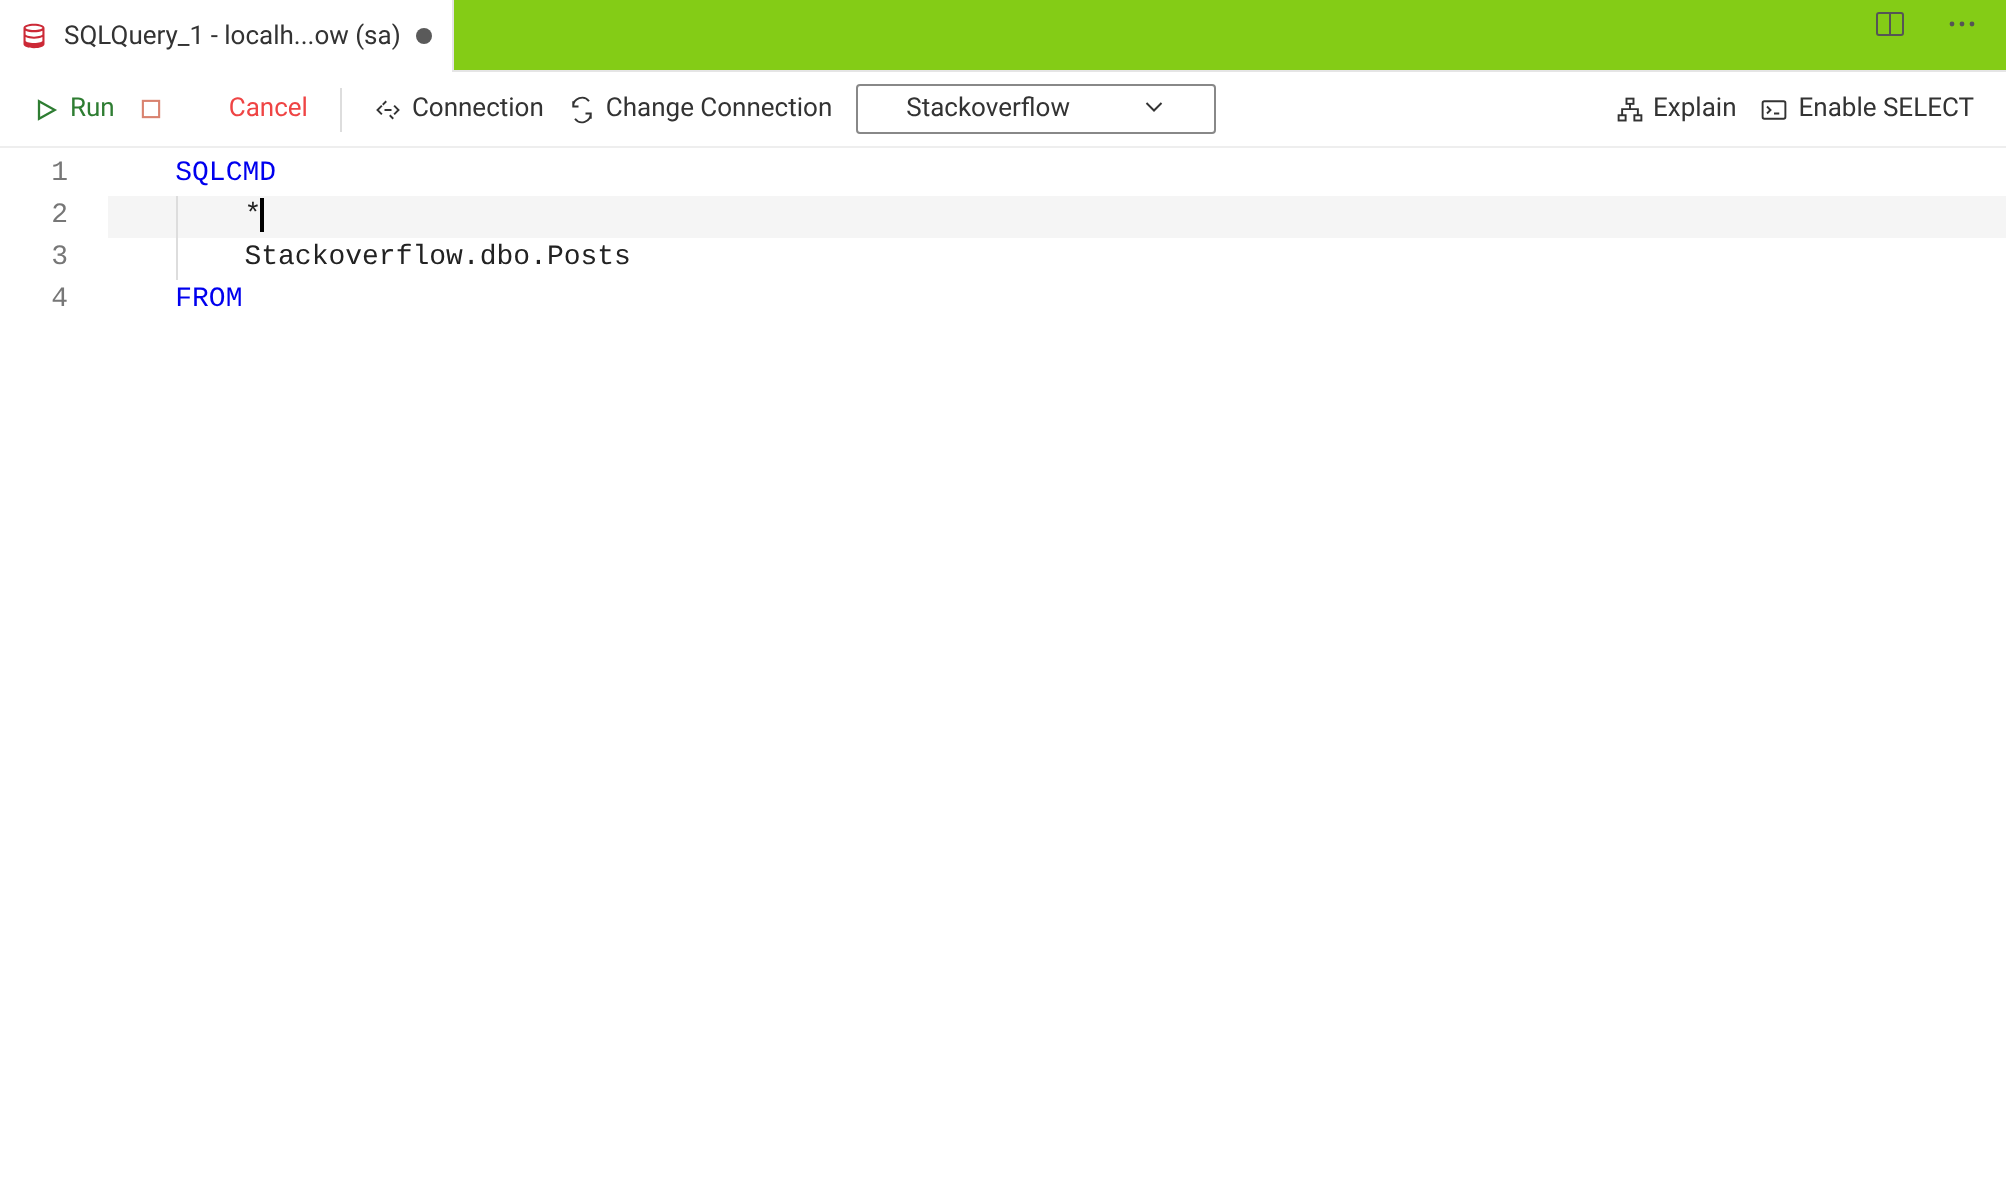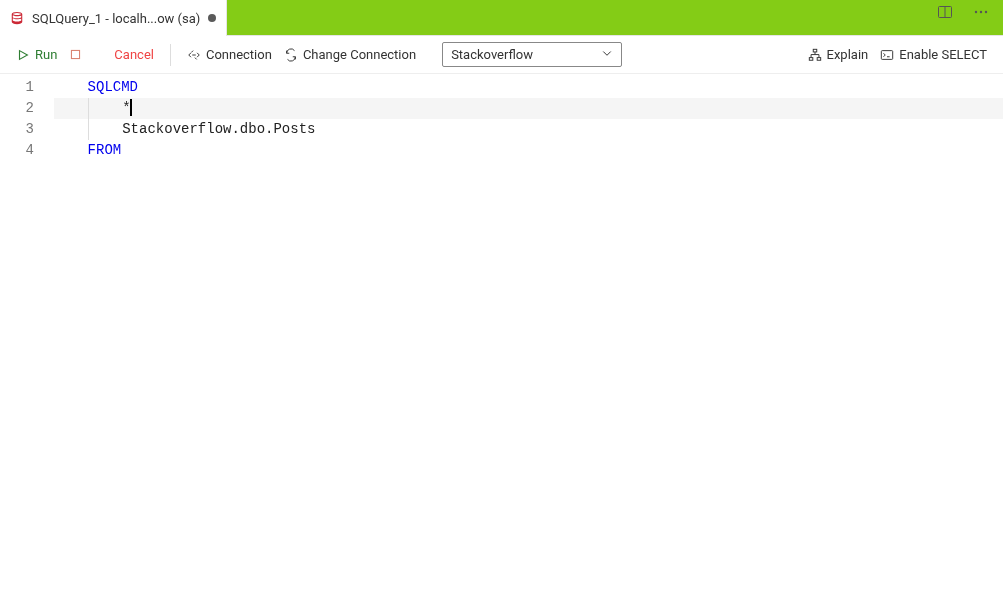--- a/index.html
+++ b/index.html
@@ -106,26 +106,26 @@
       height: 22px;
       background: #dddddd;
       margin: 0 6px;
     }
     .dropdown {
       display: flex;
       align-items: flex-start;
       justify-content: space-between;
       border: 1px solid #888;
       border-radius: 2px;
-      padding: 4px 8px;
+      padding: 4px 24px;
       min-width: 180px;
       font-size: 13px;
       cursor: pointer;
       color: #333;
-      margin: 0 16px;
+      margin: 0 2px;
     }
     .dropdown-value {
       flex: 1;
     }
     .spacer {
       flex: 1;
     }
     .editor {
       display: flex;
       font-family: "SF Mono", "Menlo", "Consolas", "Courier New", monospace;

